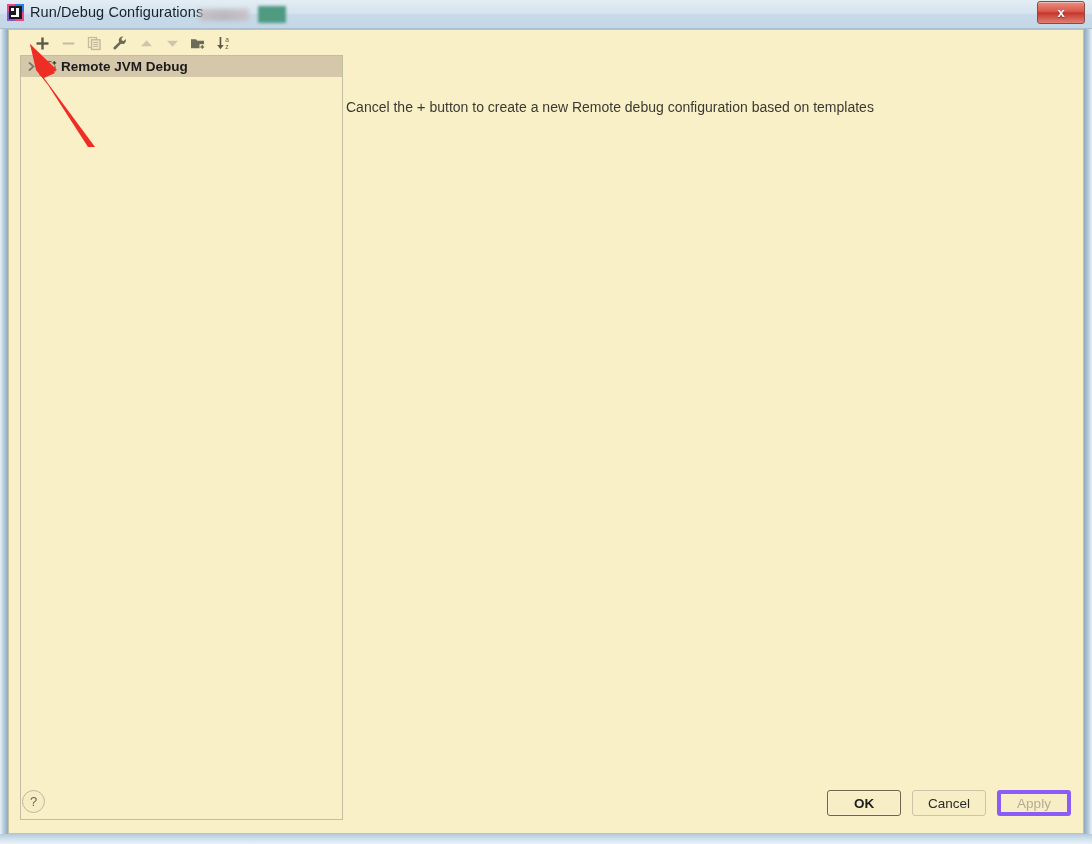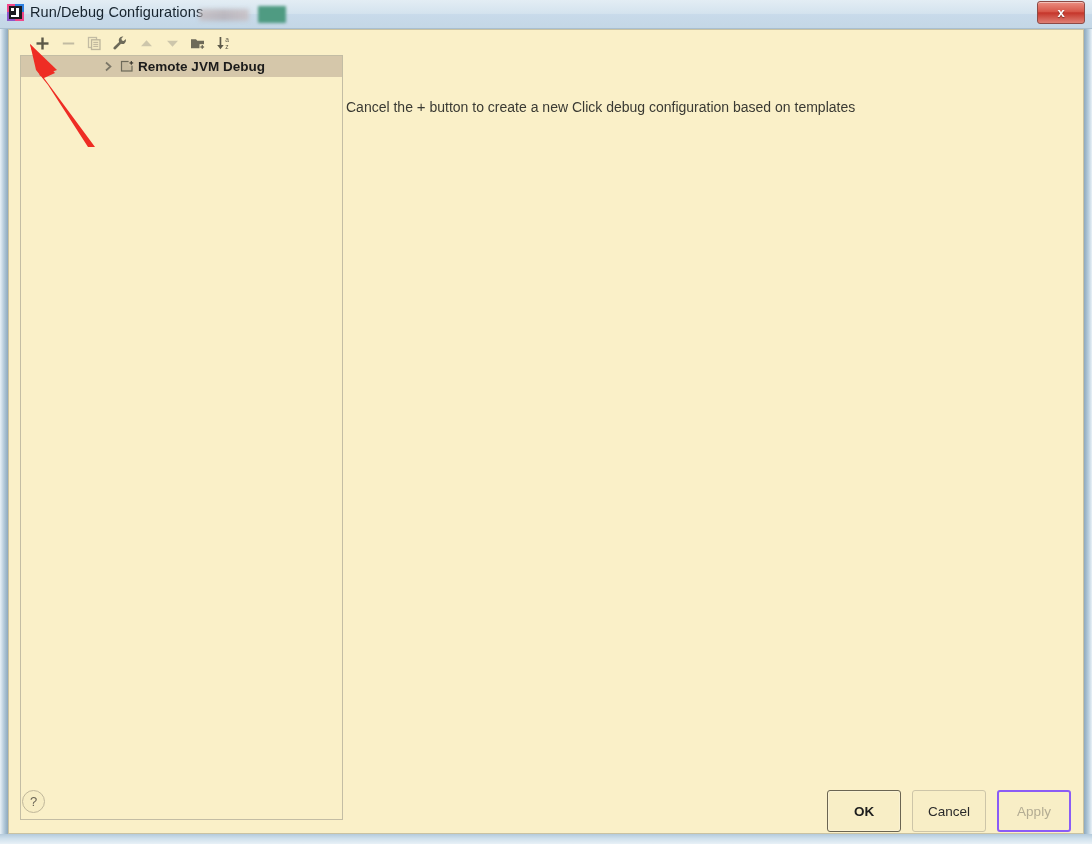--- a/index.html
+++ b/index.html
@@ -137,21 +137,20 @@
     background: #faf0c8;
     box-sizing: border-box;
     overflow: hidden;
   }
   .tree-row {
     position: relative;
     height: 21px;
     display: flex;
     align-items: center;
     cursor: pointer;
-    justify-content: center;
   }
   .tree-row.selected {
     background: #d5c7aa;
   }
   .chev {
     width: 20px;
     display: flex;
     align-items: center;
     justify-content: center;
     flex: none;
@@ -196,21 +195,21 @@
     align-items: center;
     justify-content: center;
     font-size: 13px;
     color: #6a6455;
     cursor: pointer;
     box-sizing: border-box;
   }
   .btn {
     position: absolute;
     top: 760px;
-    height: 42px;
+    height: 26px;
     border-radius: 3px;
     display: flex;
     align-items: center;
     justify-content: center;
     font-size: 13.5px;
     box-sizing: border-box;
     cursor: pointer;
     background: #f8eec6;
   }
   .btn-ok {
@@ -220,21 +219,21 @@
     color: #1d1d1d;
     box-shadow: inset 0 0 0 1px #faf2d3;
   }
   .btn-cancel {
     left: 903px; width: 74px;
     border: 1px solid #cdc5a8;
     color: #2a2a2a;
   }
   .btn-apply {
     left: 988px; width: 74px;
-    border: 2px solid #8b5cf6;
+    border: 4px solid #8b5cf6;
     color: #b3ac93;
     cursor: default;
     align-items: center;
   }
 
   
   .arrow-layer {
     position: absolute;
     left: 0; top: 0;
     width: 1092px; height: 844px;
@@ -368,21 +367,21 @@
           </svg>
         </span>
         <span class="node-label">Remote JVM Debug</span>
       </div>
 
     </div>
 
     <div class="hint">
       <span>Cancel the</span>
       <span class="plus-glyph">+</span>
-      <span>button to create a new Click debug configuration based on templates</span>
+      <span>button to create a new Remote debug configuration based on templates</span>
     </div>
 
     <div class="help-btn">
       <span>?</span>
     </div>
     <div class="btn btn-ok">
       <span>OK</span>
     </div>
     <div class="btn btn-cancel">
       <span>Cancel</span>

